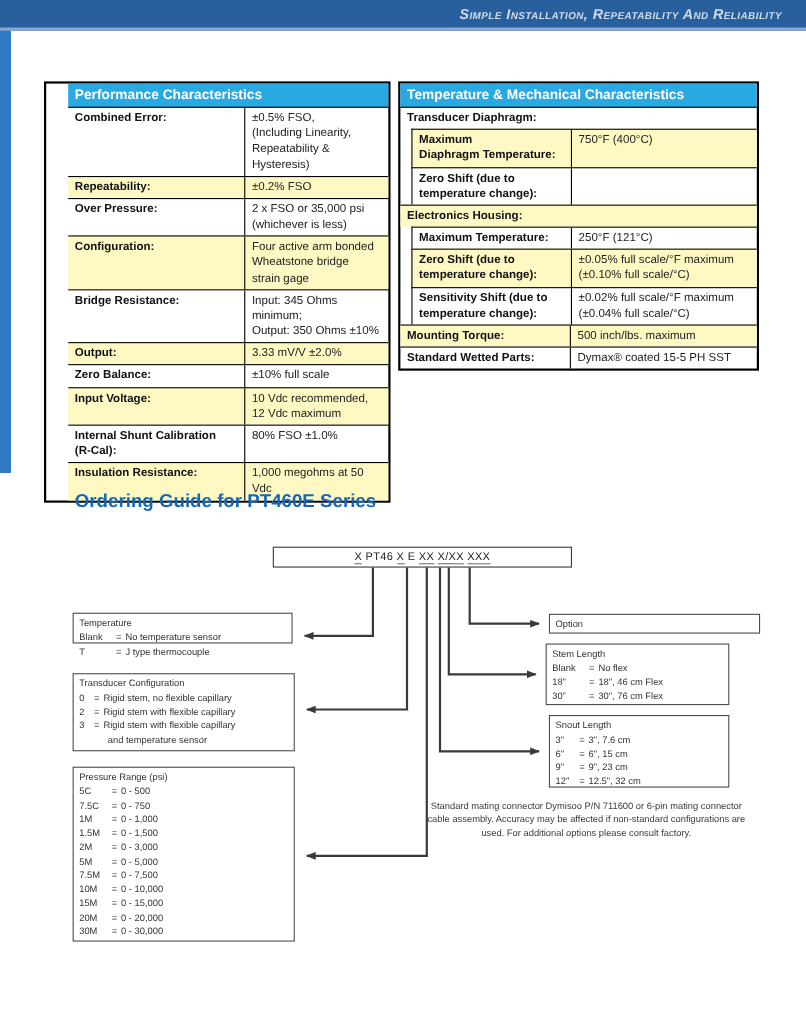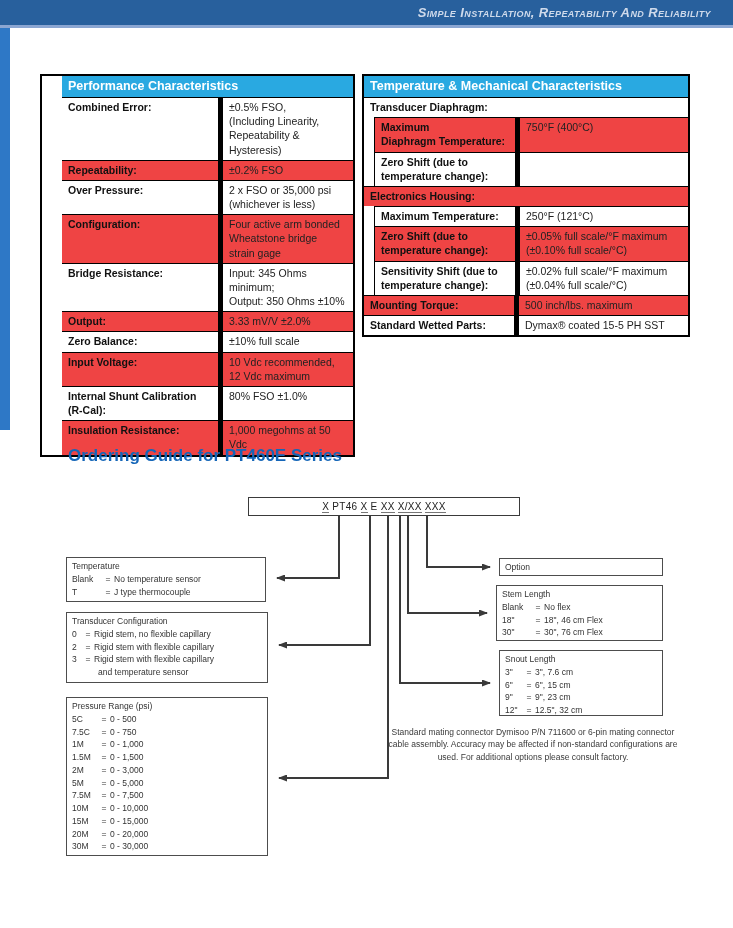--- a/index.html
+++ b/index.html
@@ -19,51 +19,51 @@
   #temp-table { left:362px; top:74px; width:328px; }
   .spec-title { background:#29a9e1; color:#fff; font-weight:bold; font-size:12.5px;
                 padding:3px 6px 4px 6px; border-bottom:1px solid #000; }
   .prow { display:grid; grid-template-columns:161px 1fr; }
   .prow + .prow { border-top:1px solid #000; }
   .trow { display:grid; grid-template-columns:155px 1fr; }
   .trow.section { display:block; }
   .trow.indent { margin-left:10px; border-left:1px solid #000; grid-template-columns:145px 1fr; }
   .trow + .trow { border-top:1px solid #000; }
   .cell-label { font-weight:bold; color:#111; font-size:10.5px; line-height:1.35;
-                padding:2px 4px 3px 6px; border-right:5px solid #000000; white-space:pre-line; }
+                padding:2px 4px 3px 6px; border-right:1px solid #000000; white-space:pre-line; }
   .trow.section .cell-label { border-right:none; }
   .cell-value { color:#222; font-size:10.5px; line-height:1.35; padding:2px 4px 3px 6px; white-space:pre-line; }
-  .shaded { background:#ef4444; }
+  .shaded { background:#fef9c3; }
 
   
   #og-heading { position:absolute; left:68px; top:446px; font-size:17px; font-weight:bold; color:#1566b8; }
 
   #part-box { position:absolute; left:248px; top:497px; width:272px; height:19px; border:1.5px solid #3a3a3a;
               display:flex; align-items:center; justify-content:center; font-size:10px; color:#222;
               letter-spacing:0.3px; white-space:pre; }
   #part-box span.u { border-bottom:1px solid #777; padding-bottom:0px; }
 
   svg.lines { position:absolute; left:0; top:0; width:733px; height:928px; pointer-events:none; }
 
   .og-box { position:absolute; border:1.5px solid #4d4d4d; background:#fff; padding:2px 5px; color:#333; }
   .og-box .bx-title { font-size:8.5px; line-height:1.5; color:#333; }
   .og-box .entry { display:flex; font-size:8.5px; line-height:1.5; }
   .og-box .entry .code { flex:0 0 auto; }
   .og-box .entry .eq { flex:0 0 12px; text-align:center; }
   .og-box .entry .val { flex:1; }
   .og-box .entry.cont .val { padding-left:0; }
 
-  #box-temperature { left:66px; top:557px; width:200px; height:45px; }
+  #box-temperature { left:66px; top:557px; width:200px; height:28px; }
   #box-temperature .code { width:30px; }
   #box-transducer  { left:66px; top:612px; width:202px; height:71px; }
   #box-transducer .code { width:10px; }
   #box-transducer .entry.cont { padding-left:26px; }
   #box-pressure    { left:66px; top:697px; width:202px; height:159px; }
   #box-pressure .code { width:26px; }
-  #box-option      { left:499px; top:558px; width:164px; height:18px; }
+  #box-option      { left:499px; top:558px; width:192px; height:18px; }
   #box-stem        { left:496px; top:585px; width:167px; height:56px; }
   #box-stem .code  { width:30px; }
   #box-snout       { left:499px; top:650px; width:164px; height:66px; }
   #box-snout .code { width:18px; }
 
   #og-note { position:absolute; left:383px; top:726px; width:300px; text-align:center;
              font-size:8.5px; line-height:1.45; color:#3a3a3a; }
 </style>
 </head>
 <body>

